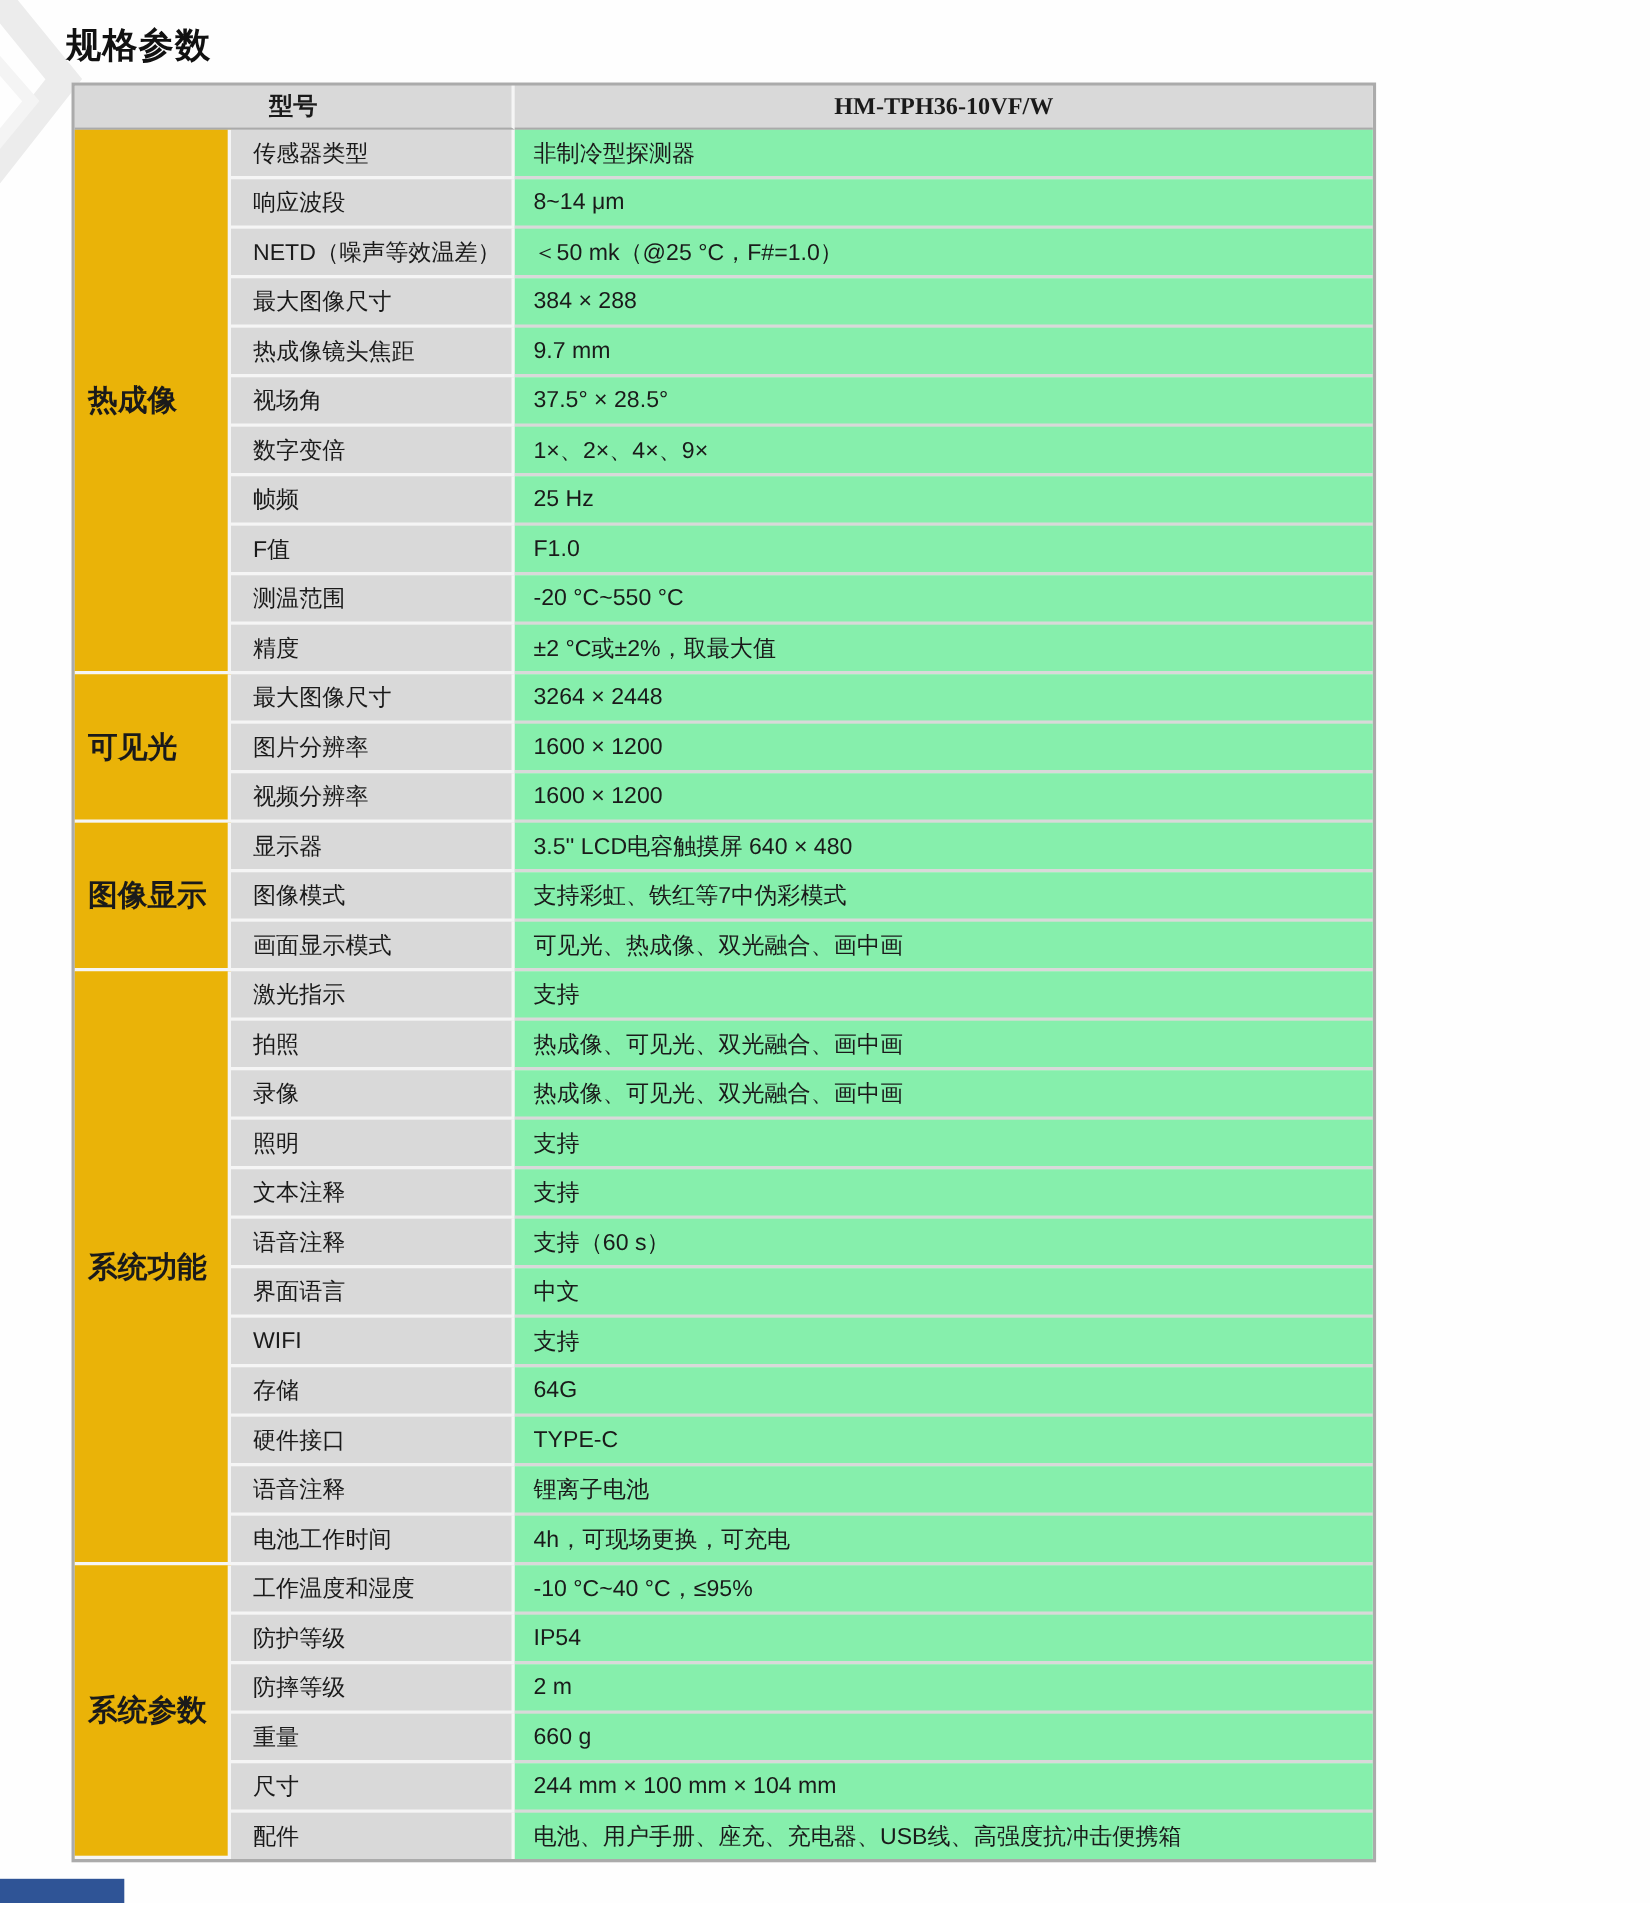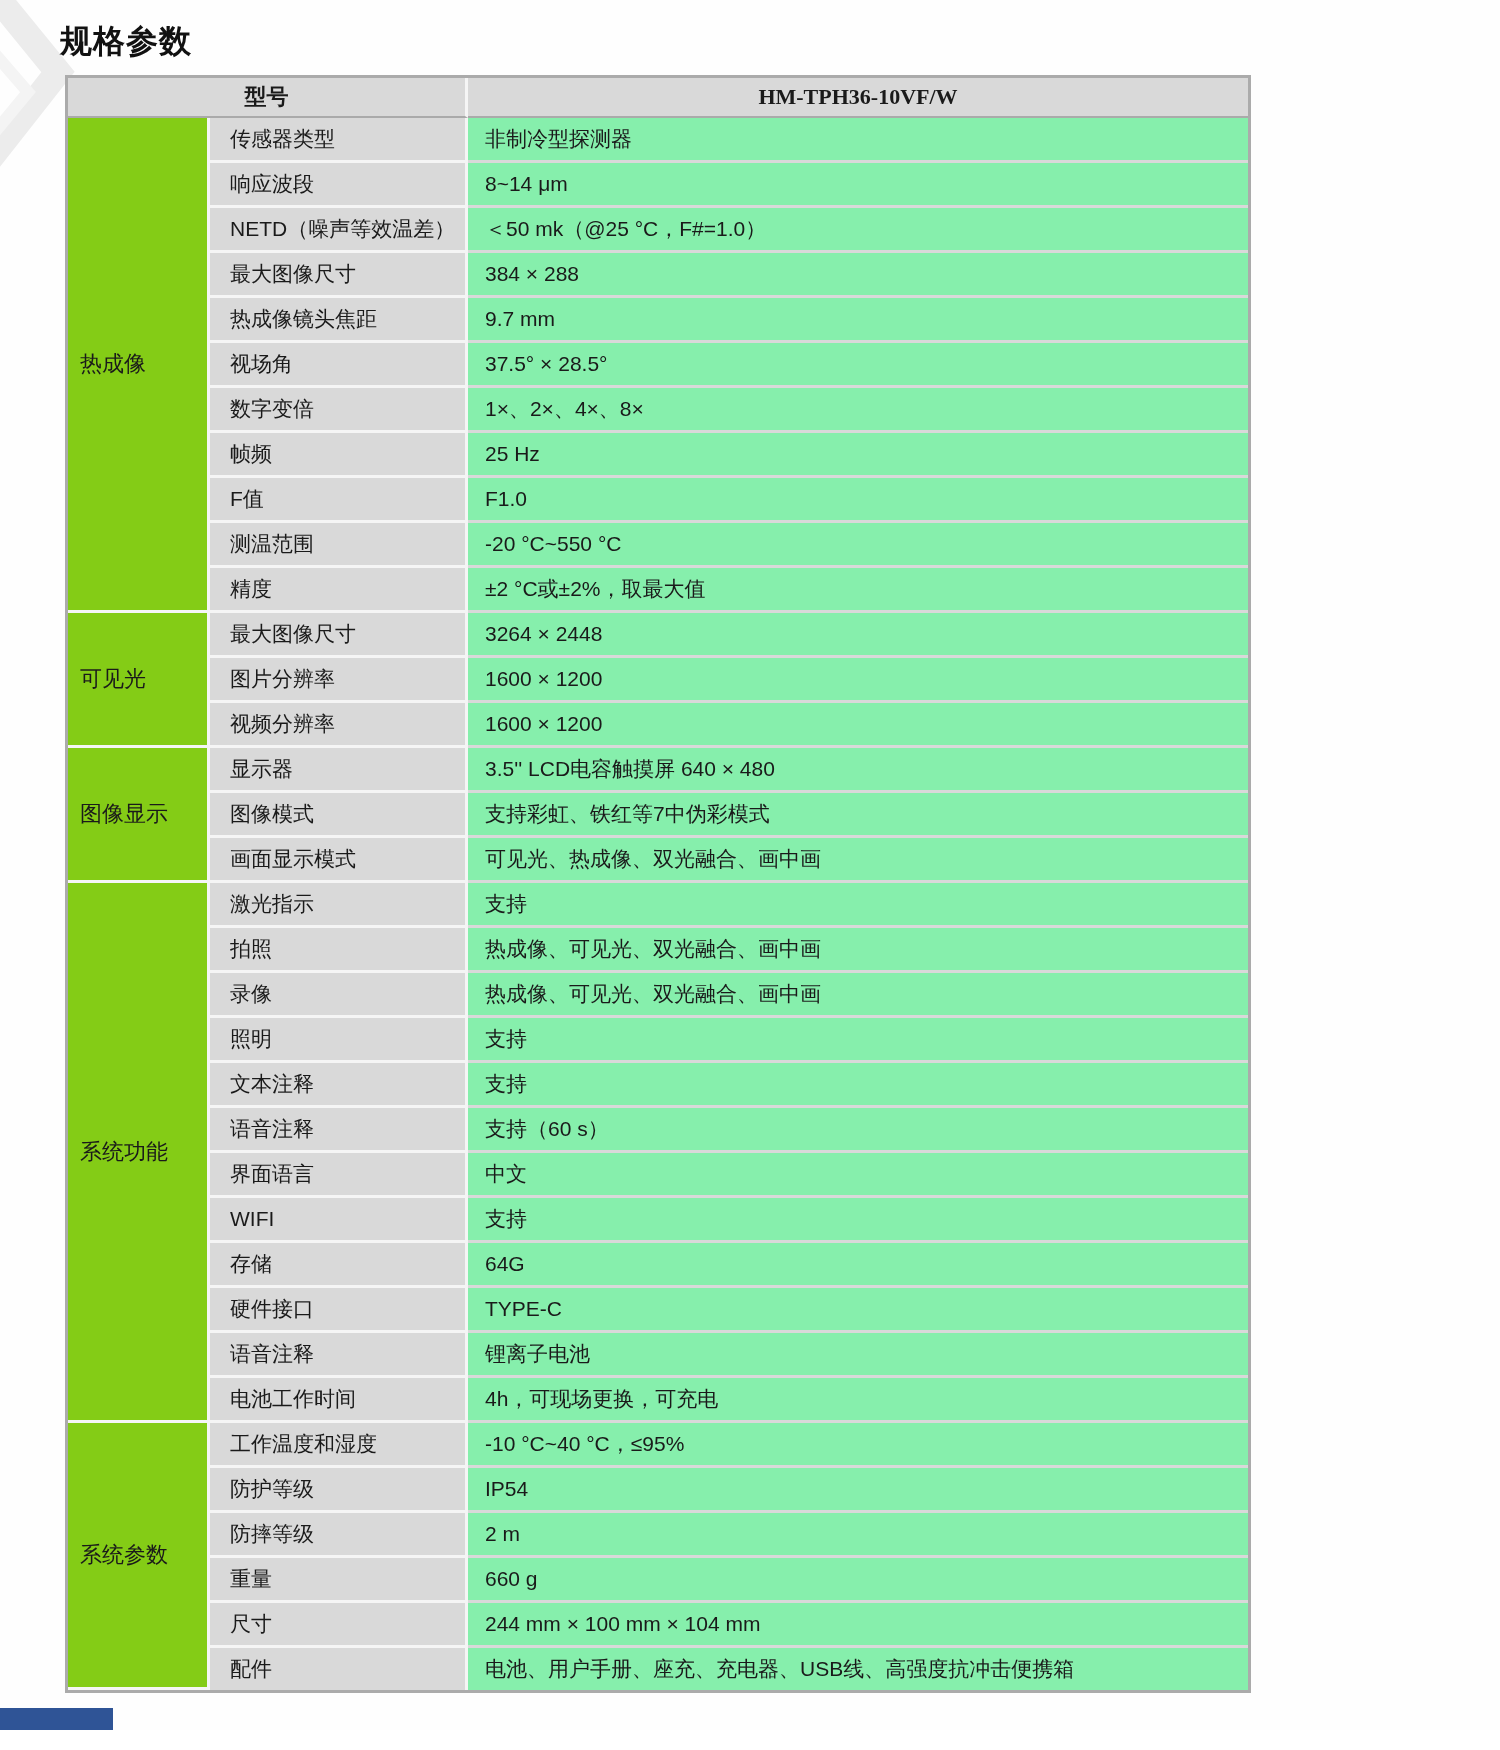--- a/index.html
+++ b/index.html
@@ -62,23 +62,23 @@
   th.model-label-cell { border-right: 3px solid #f5f5f5; }
   td {
     height: 42px;
     font-size: 21px;
     padding: 0;
     vertical-align: middle;
     white-space: nowrap;
     overflow: hidden;
   }
   td.group {
-    background: #84cc16;
-    font-weight: normal;
-    font-size: 22px;
+    background: #eab308;
+    font-weight: bold;
+    font-size: 27px;
     padding-left: 12px;
     border-right: 3px solid #f5f5f5;
     border-bottom: 3px solid #f5f5f5;
   }
   td.param {
     background: #d9d9d9;
     padding-left: 20px;
     border-right: 3px solid #f5f5f5;
     border-bottom: 3px solid #f5f5f5;
     margin-top: 40px;
@@ -145,21 +145,21 @@
         <tr>
           <td class="param">热成像镜头焦距</td>
           <td class="value">9.7 mm</td>
         </tr>
         <tr>
           <td class="param">视场角</td>
           <td class="value">37.5° × 28.5°</td>
         </tr>
         <tr>
           <td class="param">数字变倍</td>
-          <td class="value">1×、2×、4×、8×</td>
+          <td class="value">1×、2×、4×、9×</td>
         </tr>
         <tr>
           <td class="param">帧频</td>
           <td class="value">25 Hz</td>
         </tr>
         <tr>
           <td class="param">F值</td>
           <td class="value">F1.0</td>
         </tr>
         <tr>

